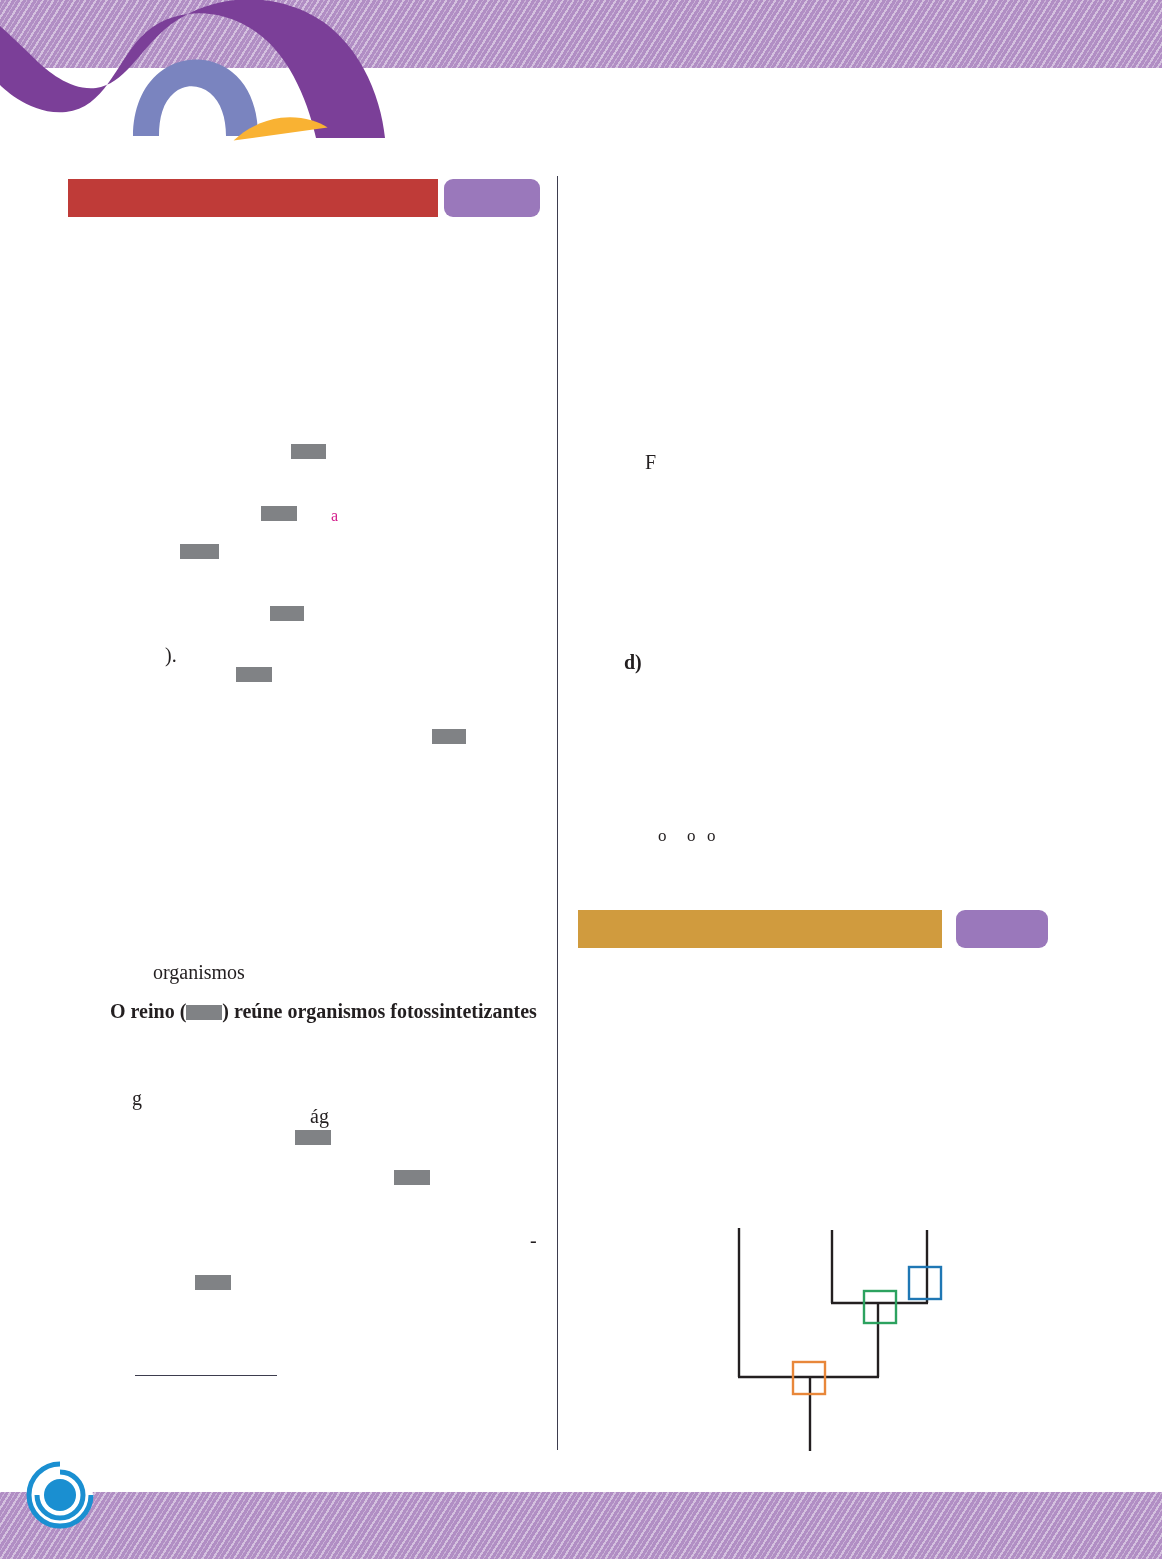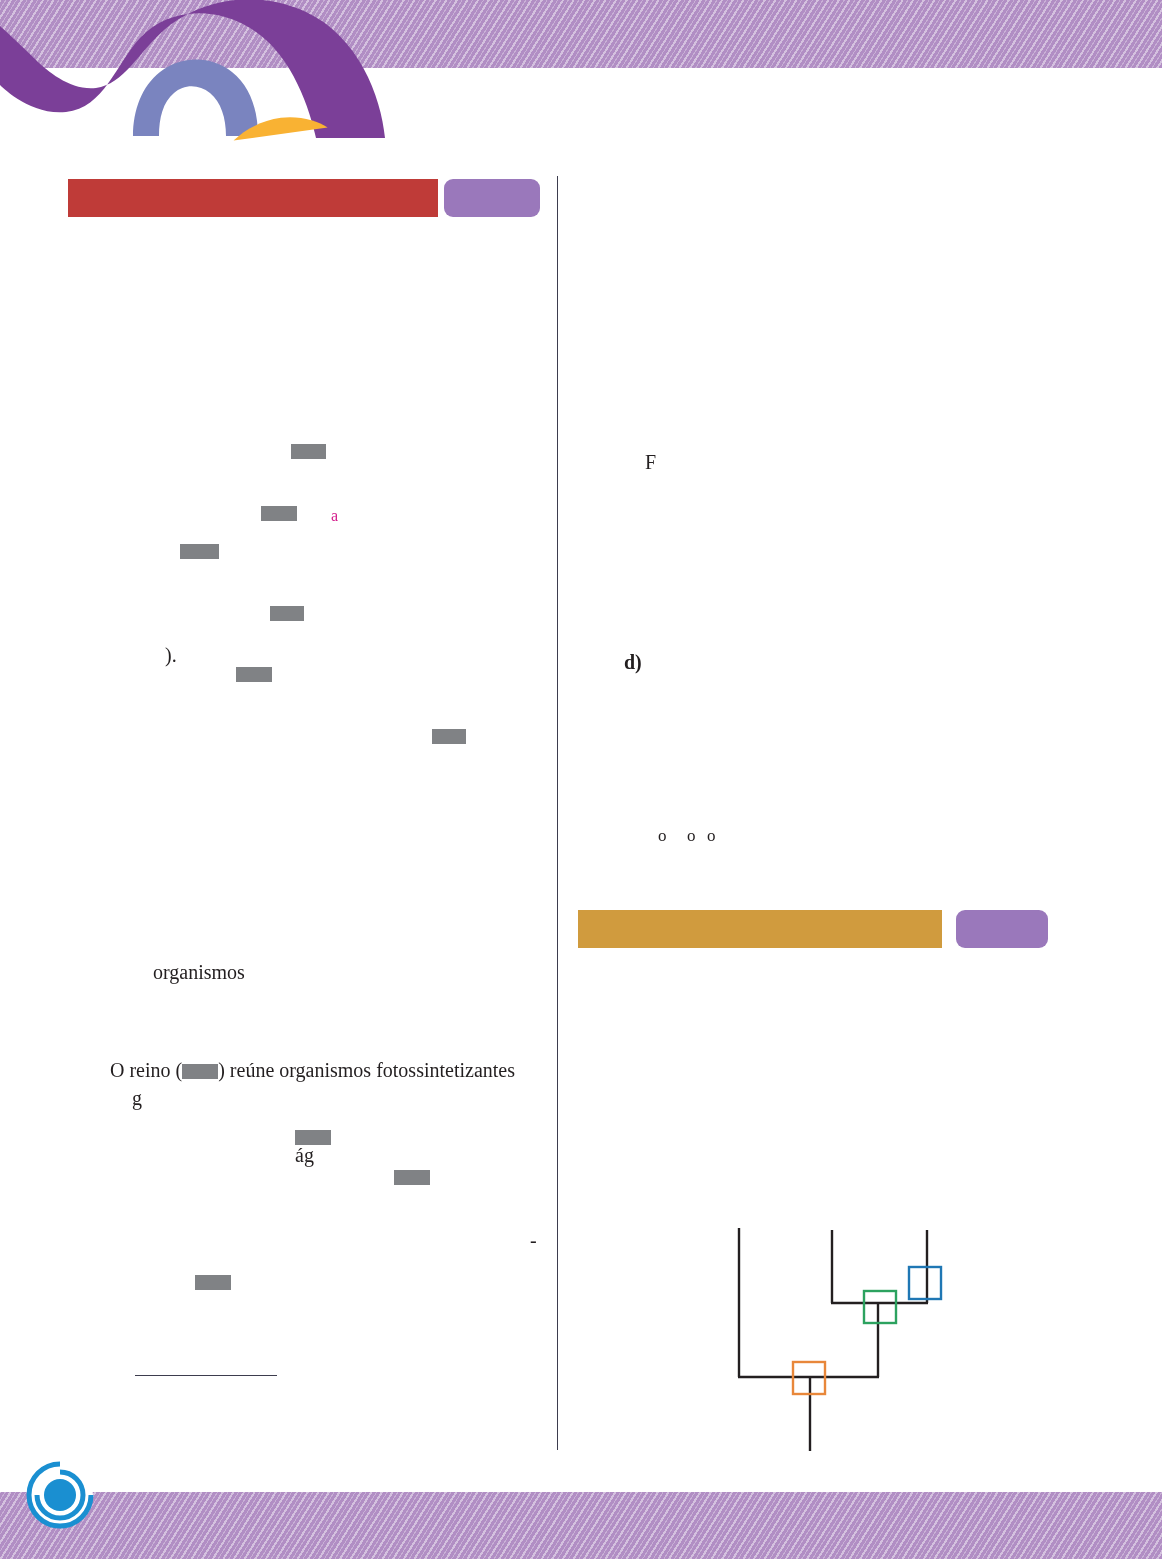--- a/index.html
+++ b/index.html
@@ -203,27 +203,27 @@
   <div class="txt" style="left:304px; top:602px;"></div>
 
   <div class="txt" style="left:165px; top:643px;">).</div>
 
   <div class="redact" style="left:236px; top:667px; width:36px; height:15px;"></div>
 
   <div class="redact" style="left:432px; top:729px; width:34px; height:15px;"></div>
 
   <div class="txt" style="left:153px; top:960px;">organismos</div>
 
-  <div class="txt" style="left:110px; top:1058px;">
+  <div class="txt" style="left:110px; top:999px;font-weight:bold;">
     <span>O reino (</span><span class="inline-redact" style="width:36px; height:15px;"></span><span>) reúne organismos fotossintetizantes</span>
   </div>
 
   <div class="txt" style="left:132px; top:1086px;">g</div>
 
-  <div class="txt" style="left:295px; top:1104px;margin-top:39px;">ág</div>
+  <div class="txt" style="left:310px; top:1104px;">ág</div>
 
   <div class="redact" style="left:295px; top:1130px; width:36px; height:15px;"></div>
 
   <div class="redact" style="left:394px; top:1170px; width:36px; height:15px;"></div>
 
   <div class="txt" style="left:530px; top:1228px;">-</div>
 
   <div class="redact" style="left:195px; top:1275px; width:36px; height:15px;"></div>
 
   <div class="footnote-rule" style="left:135px; top:1375px; width:142px;"></div>

